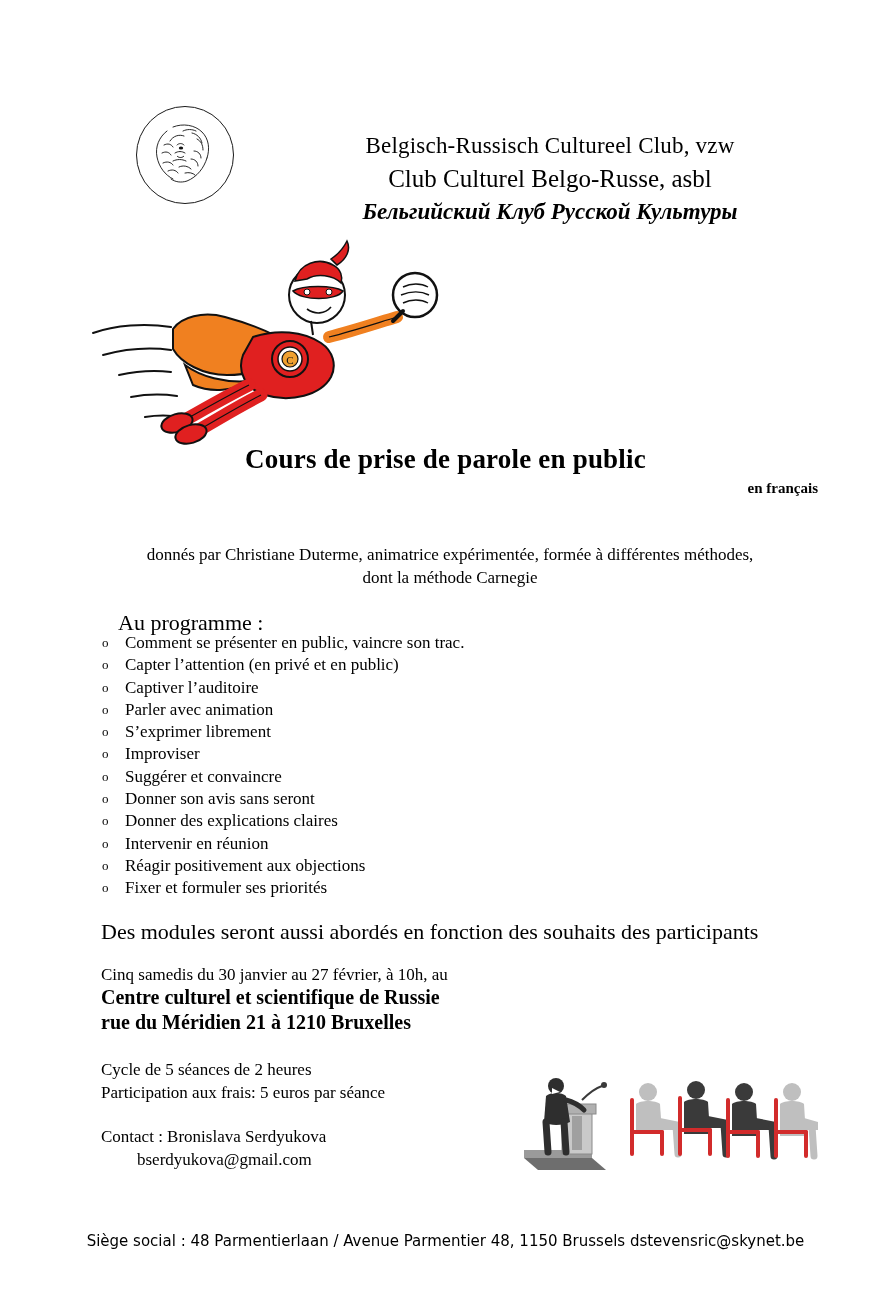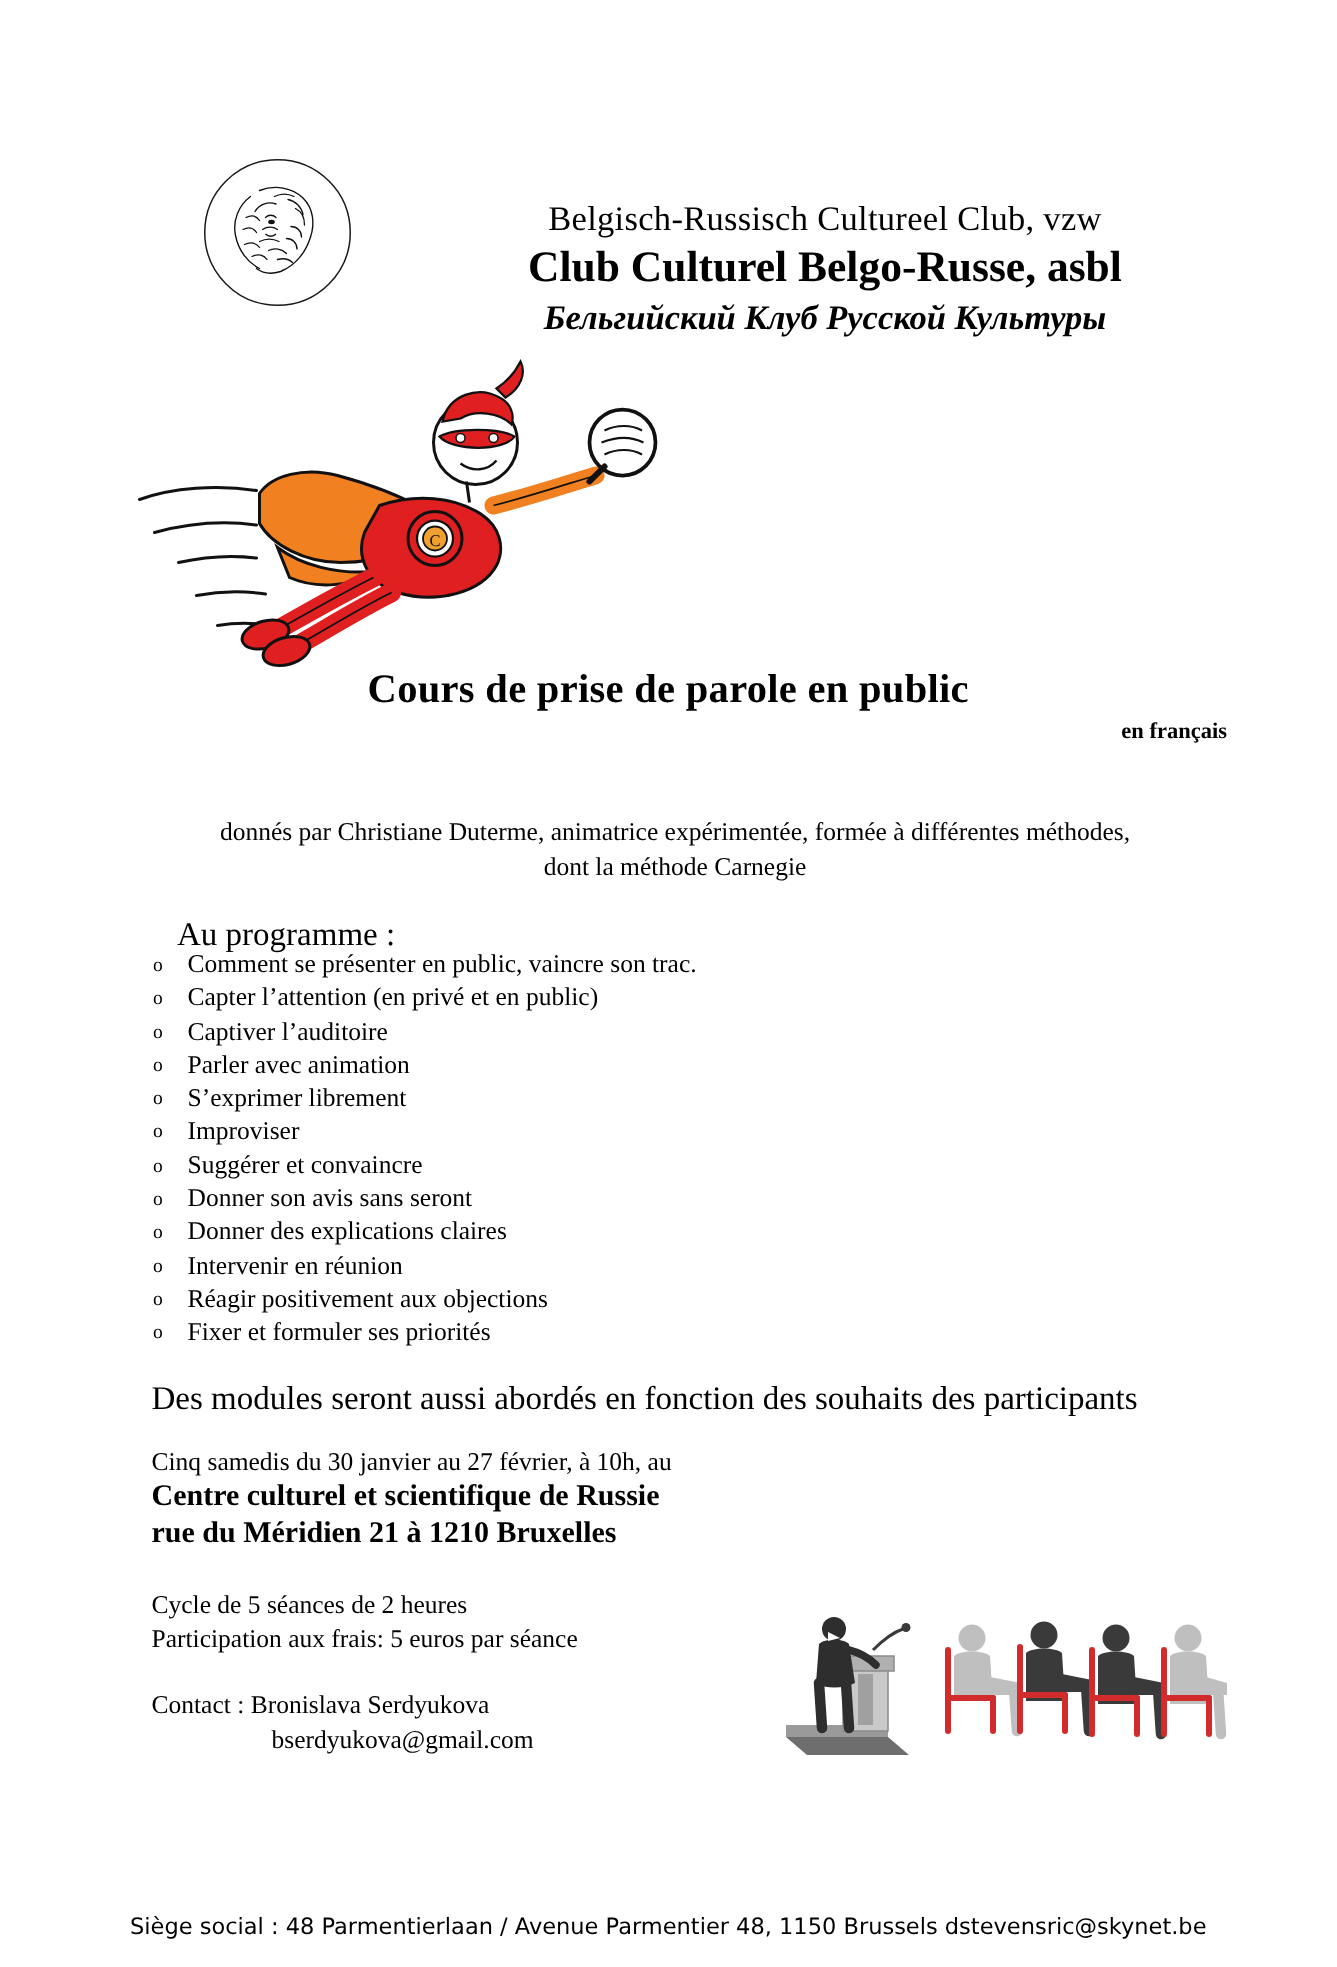--- a/index.html
+++ b/index.html
@@ -49,23 +49,22 @@
     width: 600px;
     text-align: center;
     margin-top: 38px;
   }
   .title-line1 {
     font-size: 23px;
     line-height: 32px;
     letter-spacing: 0.2px;
   }
   .title-line2 {
-    font-size: 29px;
+    font-size: 25px;
     line-height: 33px;
-    font-weight: bold;
   }
   .title-line3 {
     font-size: 23px;
     line-height: 33px;
     font-style: italic;
     font-weight: bold;
   }
 
   
   .hero {
@@ -168,42 +167,41 @@
 
   .contact {
     position: absolute;
     left: 101px;
     top: 1125px;
     font-size: 17px;
     line-height: 23px;
   }
   .contact .email {
     display: block;
-    margin-left: 80px;
+    margin-left: 36px;
   }
 
   
   .audience {
     position: absolute;
     left: 520px;
     top: 1030px;
     width: 300px;
     height: 145px;
   }
 
   
   .footer {
     position: absolute;
     left: 0;
     top: 1232px;
     width: 891px;
     text-align: center;
     font-size: 15px;
     font-family: "DejaVu Sans", sans-serif;
-    margin-top: 43px;
   }
 </style>
 </head>
 <body>
 
 <div class="header">
 
   <div class="logo-wrap">
     <div class="logo-circle">
       <svg width="96" height="96" viewBox="0 0 96 96">

